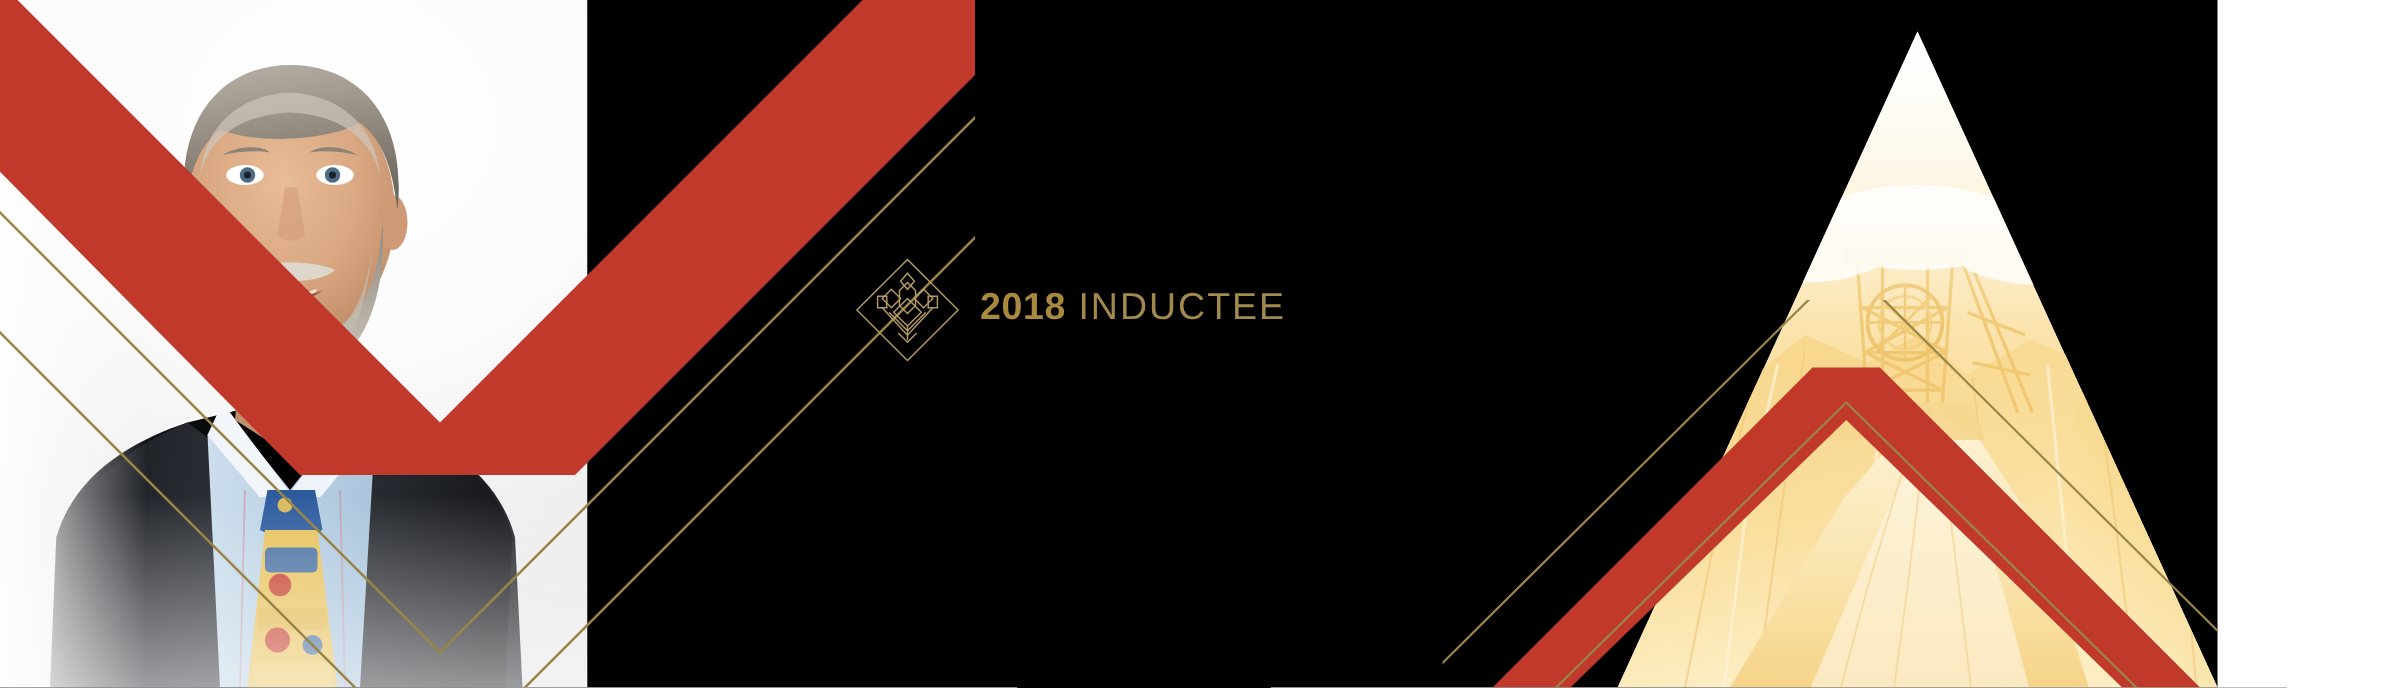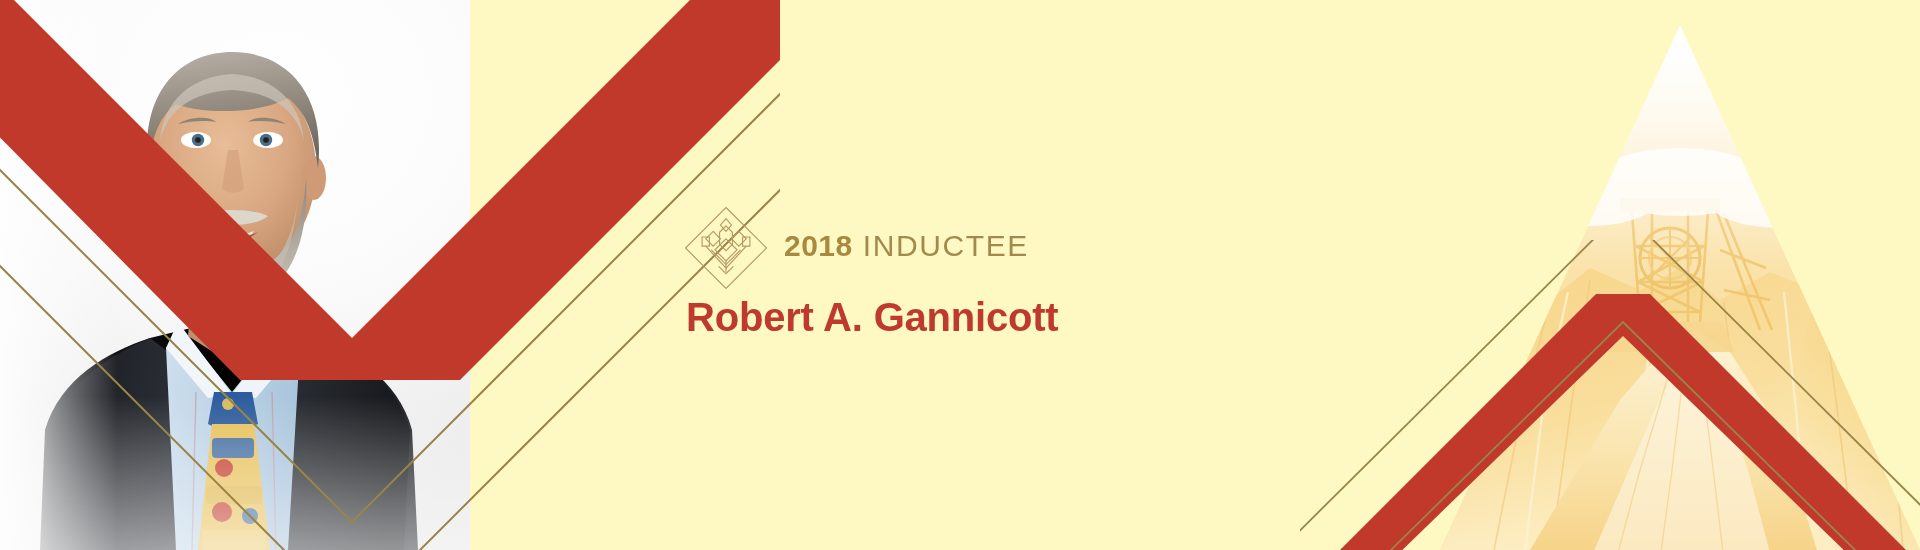--- a/index.html
+++ b/index.html
@@ -3,24 +3,24 @@
 <meta charset="utf-8">
 <title>Inductee Banner</title>
 <style>
   html,body{margin:0;padding:0;background:#ffffff;}
   body{
     font-family:"Liberation Sans","DejaVu Sans",sans-serif;
     -webkit-font-smoothing:antialiased;
   }
   #banner{
     position:relative;
-    width:1920px;
+    width:1774px;
     height:550px;
     overflow:hidden;
-    background:#fef9c3;
+    background:#000000;
   }
 
   
   #portrait-zone{
     position:absolute;
     left:0; top:0;
     width:470px; height:550px;
     overflow:hidden;
   }
   #portrait-zone .pbg{
@@ -394,16 +394,15 @@
           <polyline points="50,64 50,76"></polyline>
           <polyline points="42,70 50,78 58,70"></polyline>
         </g>
       </svg>
 
       <div id="inductee-line">
         <span class="year">2018</span><span class="inductee-word">INDUCTEE</span>
       </div>
     </div>
 
-    <div id="name-line">Robert A. Gannicott</div>
   </div>
 
 </div>
 
 </body></html>

